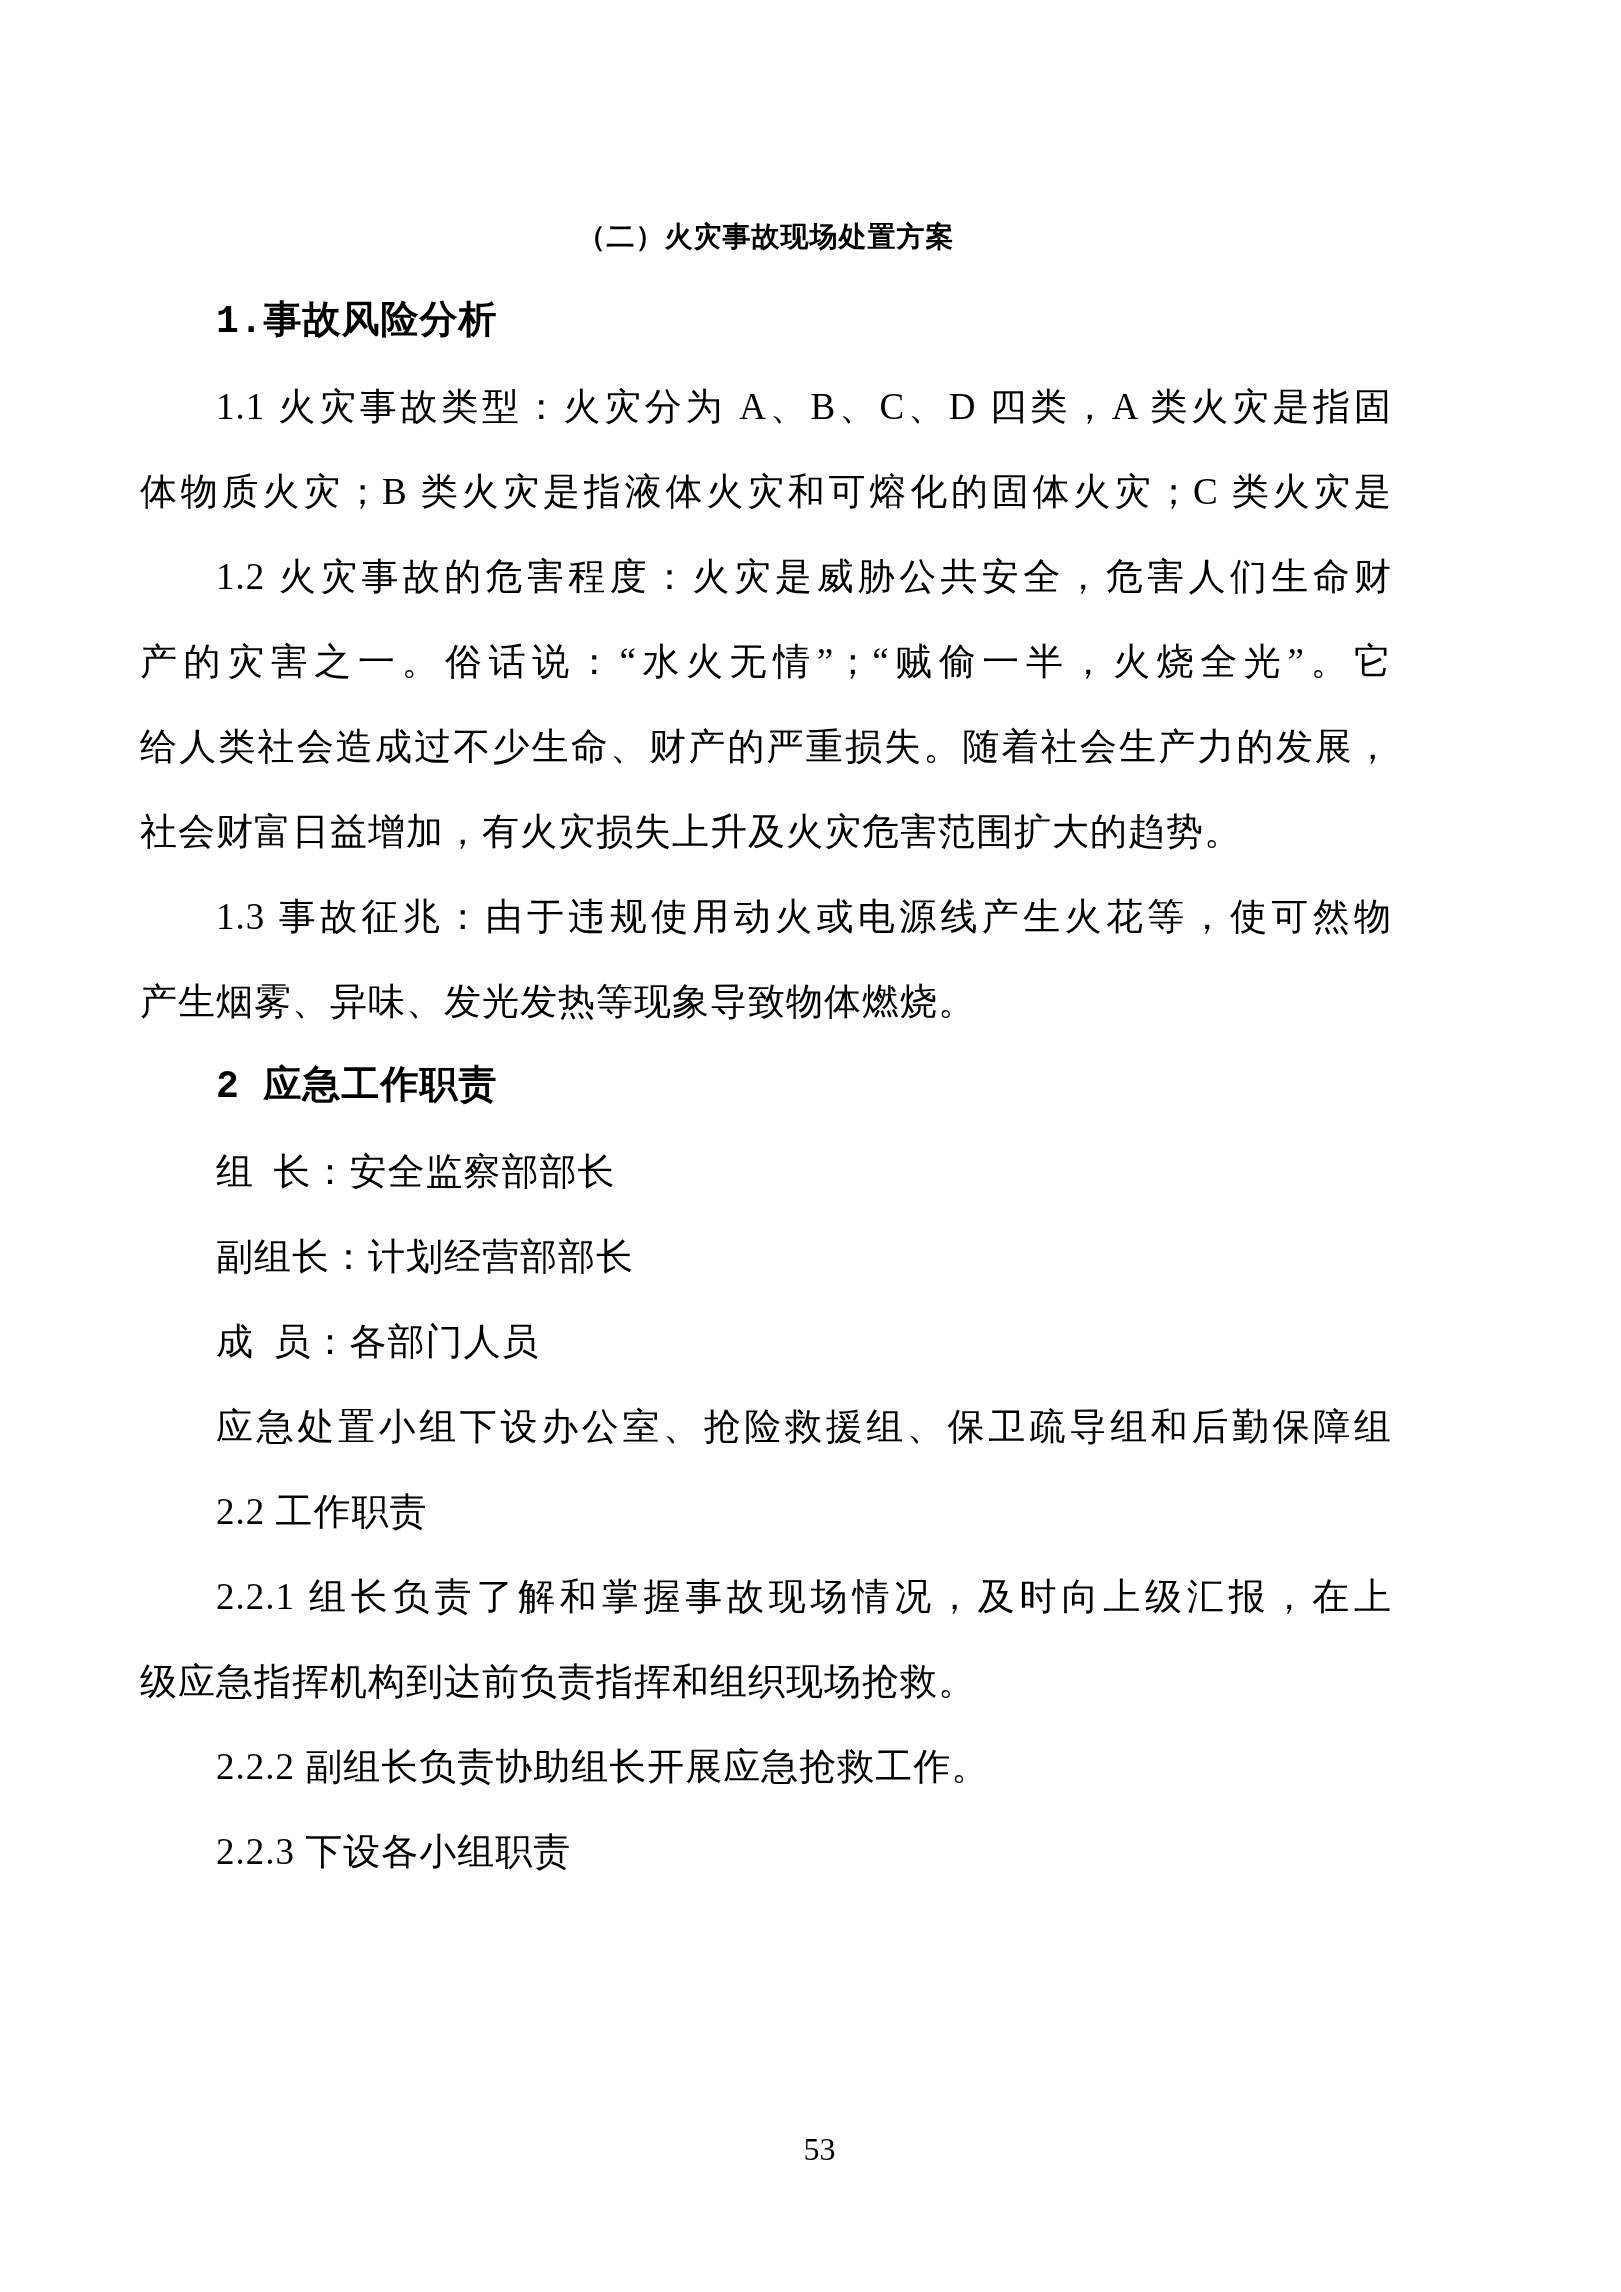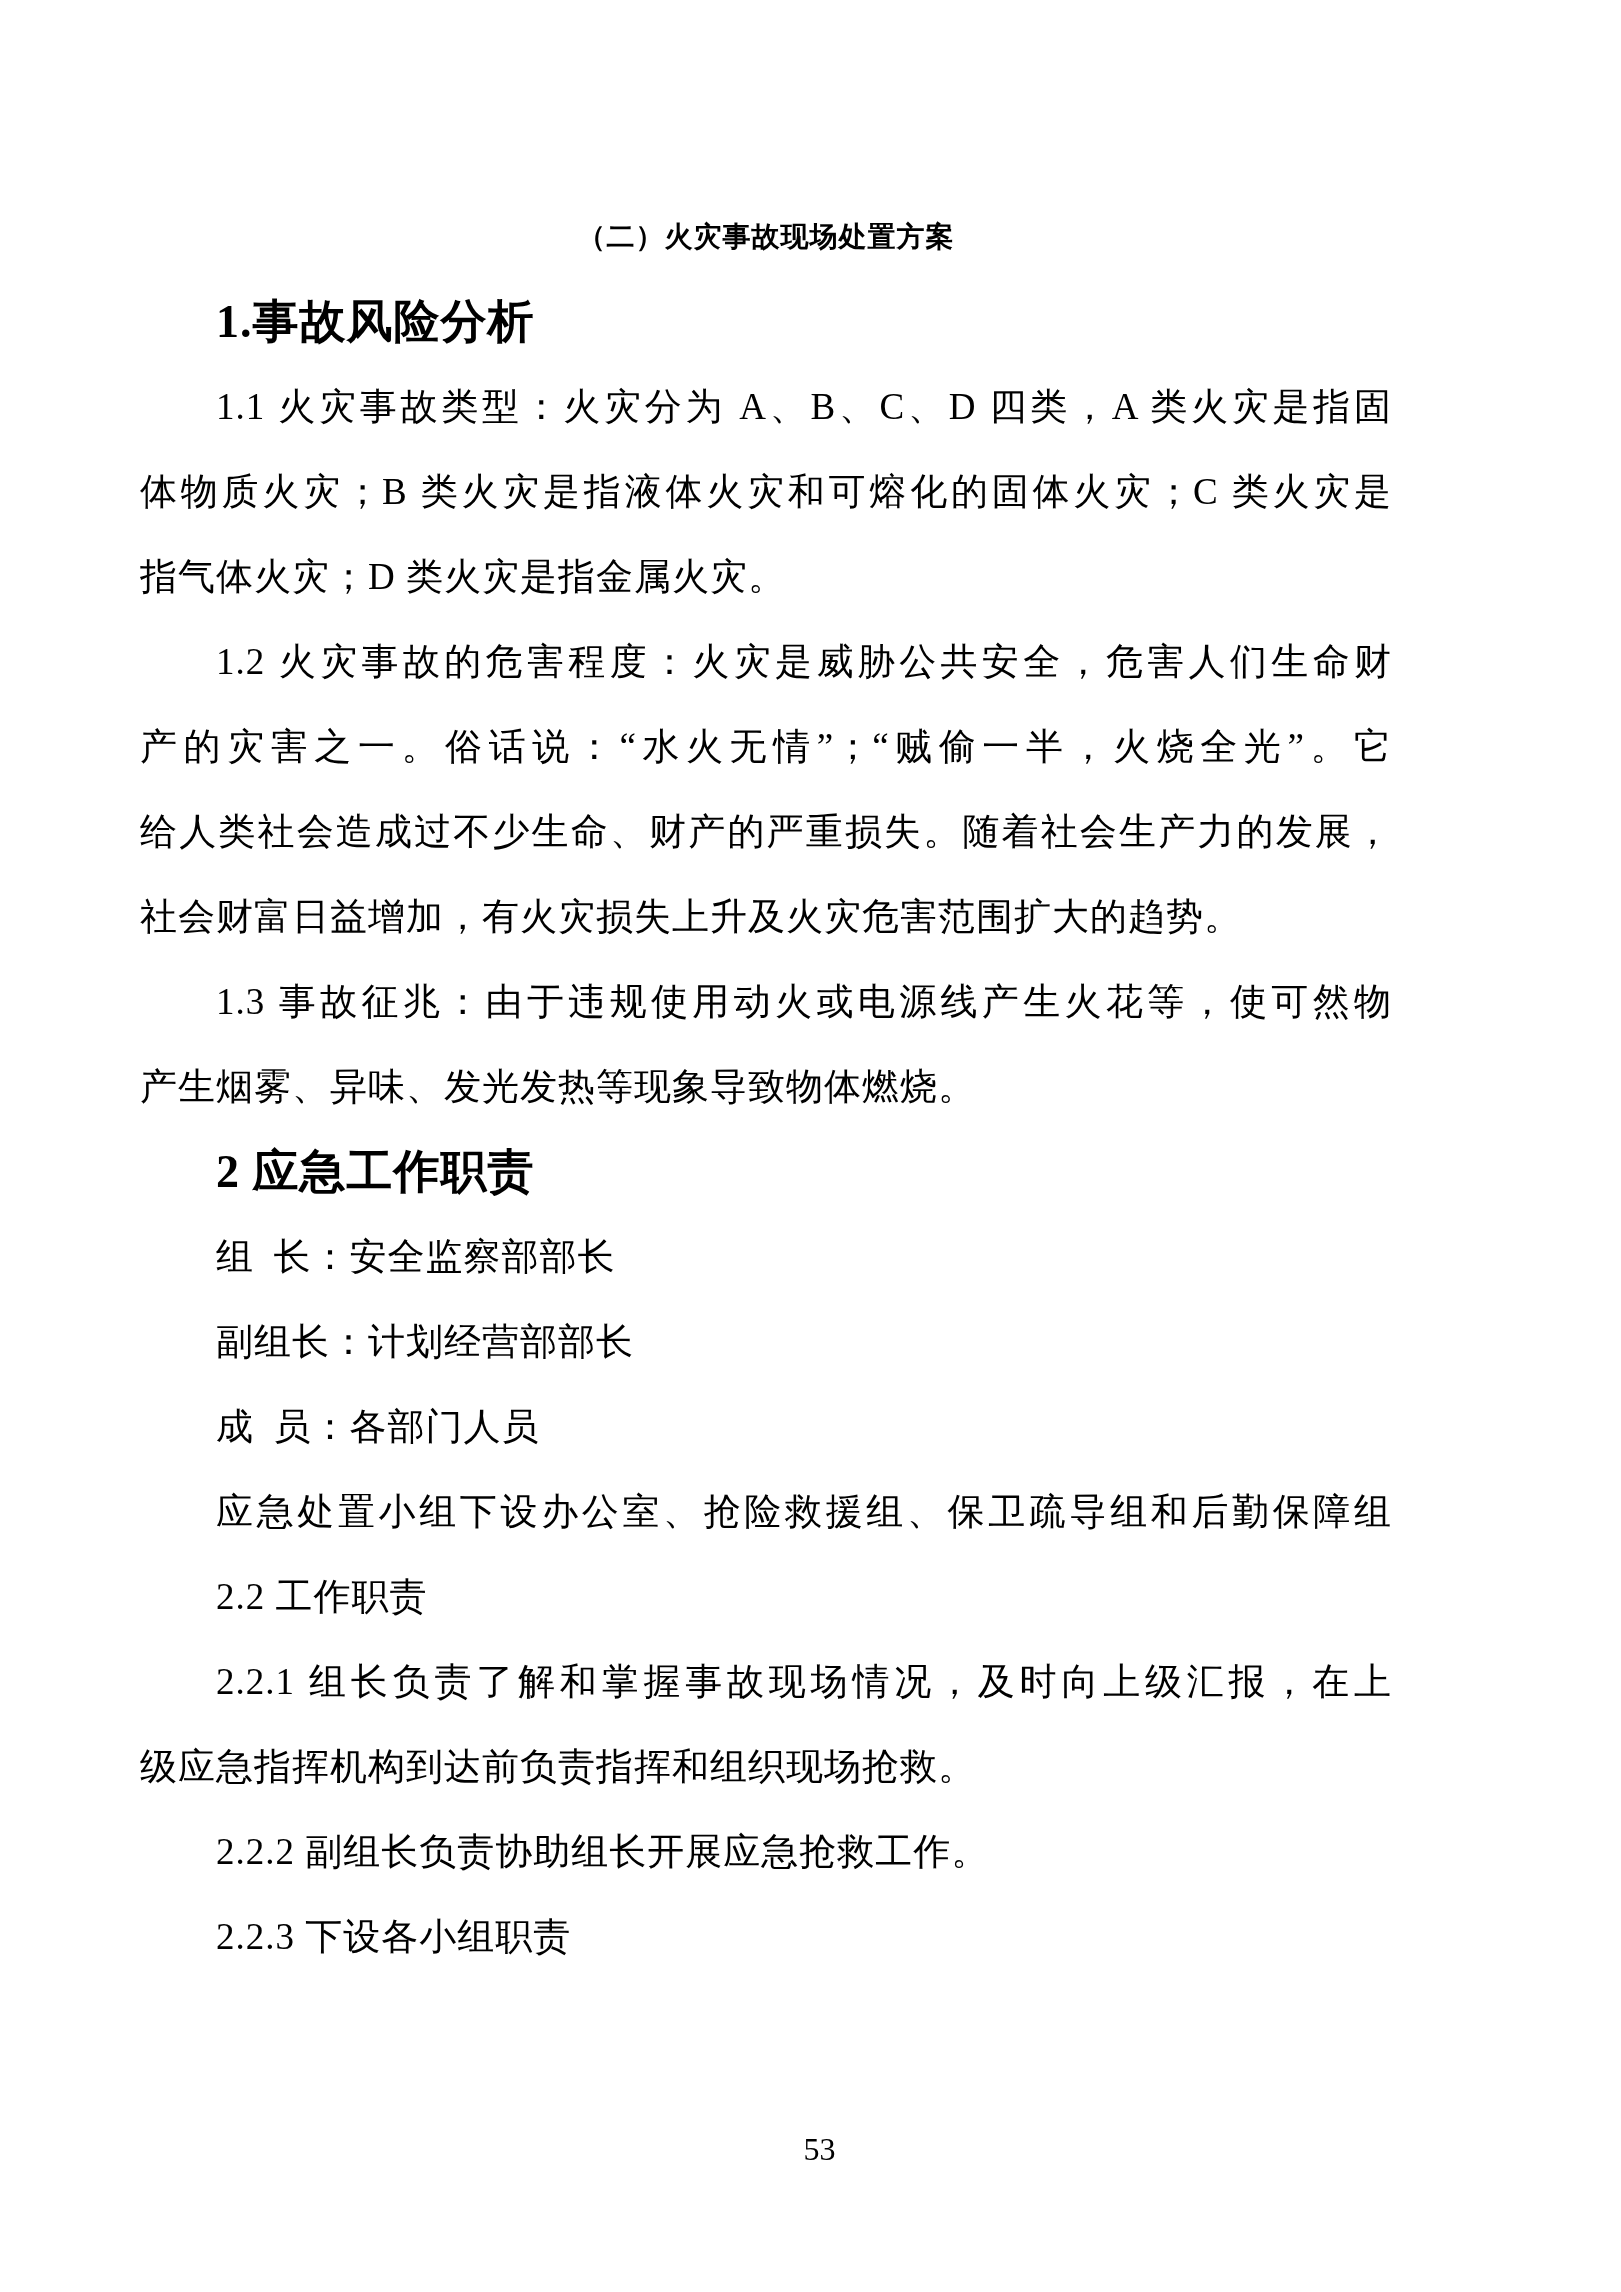--- a/index.html
+++ b/index.html
@@ -38,23 +38,23 @@
   }
   .line.title {
     text-align: center;
     text-align-last: center;
     text-indent: 0;
     font-family: "Liberation Sans", "DejaVu Sans", sans-serif;
     font-weight: 700;
     font-size: 28px;
   }
   .line.heading {
-    font-family: Liberation Serif, serif;
+    font-family: Liberation Mono, monospace;
     font-weight: 700;
-    font-size: 46px;
+    font-size: 38px;
     text-align: left;
     text-align-last: left;
   }
   .page-number {
     position: absolute;
     top: 2125px;
     left: 0;
     width: 100%;
     height: 49px;
     line-height: 49px;
@@ -66,21 +66,20 @@
 </style>
 </head>
 <body>
 
 <div class="page">
   <div class="content" id="doc-body">
       <div class="line title">（二）火灾事故现场处置方案</div>
       <div class="line heading indent">1.事故风险分析</div>
       <div class="line body indent full">1.1 火灾事故类型：火灾分为 A、B、C、D 四类，A 类火灾是指固</div>
       <div class="line body full">体物质火灾；B 类火灾是指液体火灾和可熔化的固体火灾；C 类火灾是</div>
-      <div class="line body">指气体火灾；D 类火灾是指金属火灾。</div>
       <div class="line body indent full">1.2 火灾事故的危害程度：火灾是威胁公共安全，危害人们生命财</div>
       <div class="line body full">产的灾害之一。俗话说：“水火无情”；“贼偷一半，火烧全光”。它</div>
       <div class="line body full">给人类社会造成过不少生命、财产的严重损失。随着社会生产力的发展，</div>
       <div class="line body">社会财富日益增加，有火灾损失上升及火灾危害范围扩大的趋势。</div>
       <div class="line body indent full">1.3 事故征兆：由于违规使用动火或电源线产生火花等，使可然物</div>
       <div class="line body">产生烟雾、异味、发光发热等现象导致物体燃烧。</div>
       <div class="line heading indent">2 应急工作职责</div>
       <div class="line body indent">组 长：安全监察部部长</div>
       <div class="line body indent">副组长：计划经营部部长</div>
       <div class="line body indent">成 员：各部门人员</div>

